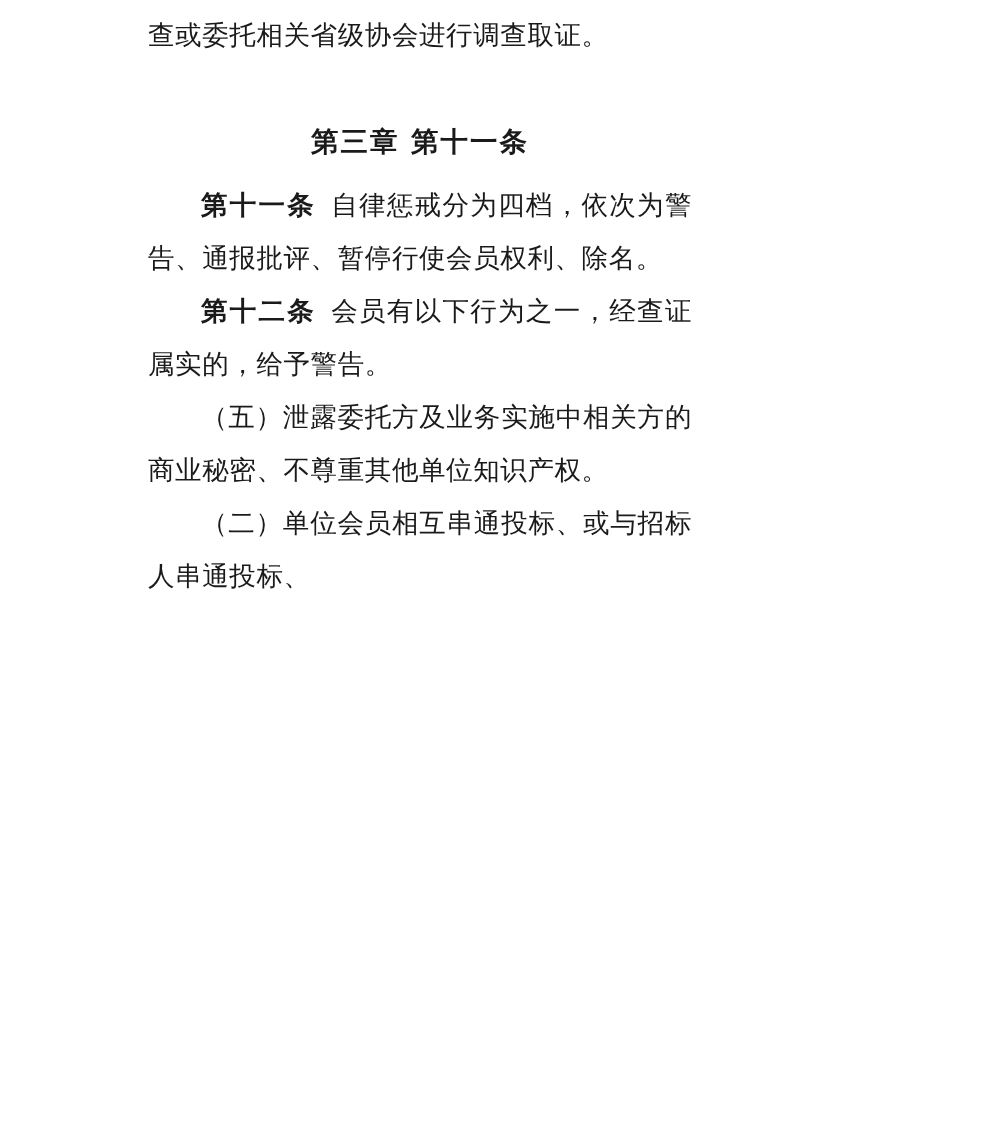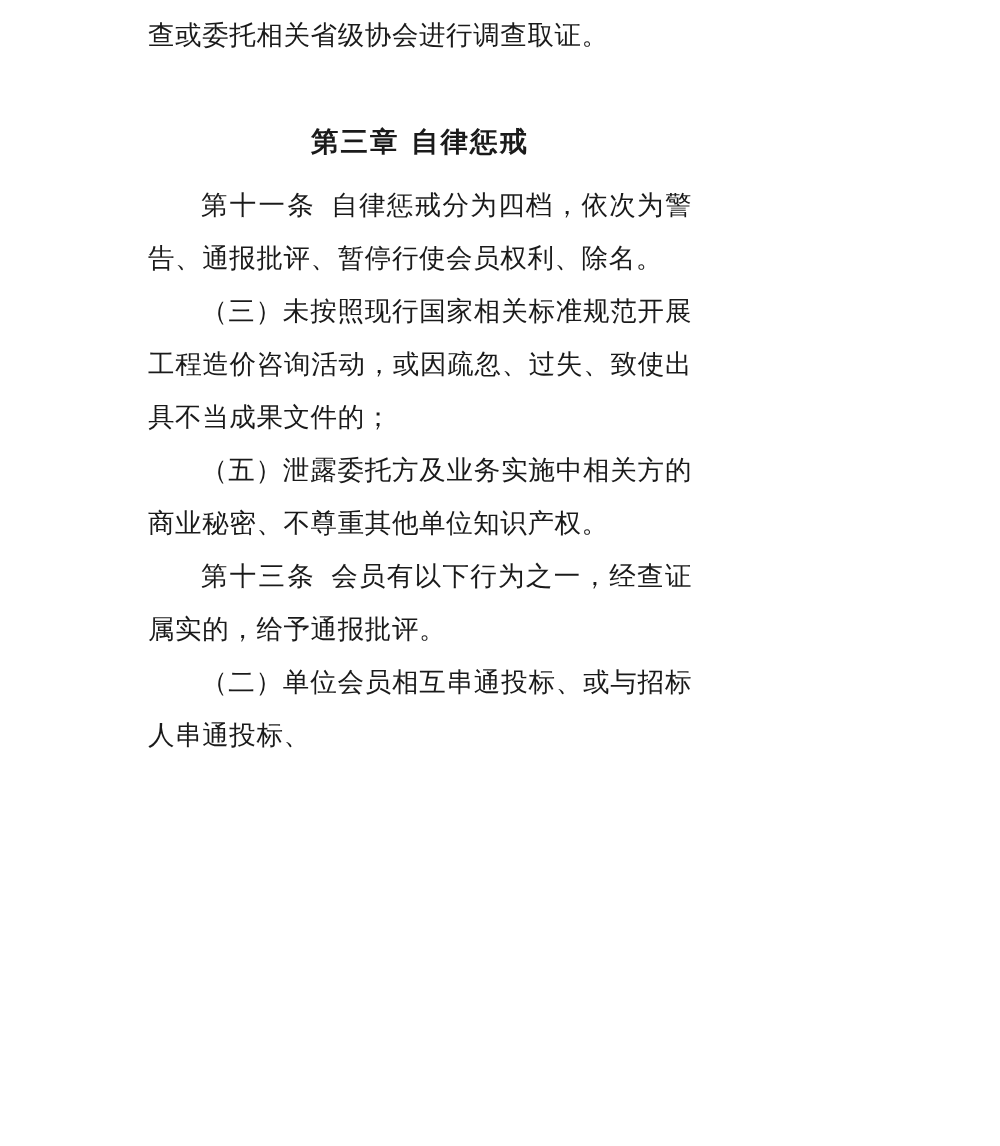--- a/index.html
+++ b/index.html
@@ -41,46 +41,45 @@
     font-size: 27.5px;
     font-weight: bold;
     letter-spacing: 2px;
     margin: 0;
     line-height: 53px;
   }
   .spacer-top { height: 8px; }
   .spacer-heading-before { height: 54px; }
   .spacer-heading-after { height: 10px; }
   .art-label {
-    font-weight: normal;
+    font-weight: bold;
     letter-spacing: 1.5px;
   }
   .art-gap {
     display: inline-block;
     width: 0.55em;
   }
 </style>
 </head>
 <body>
 
 <div class="page">
 
   <div class="spacer-top"></div>
 
   <p class="para cont">查或委托相关省级协会进行调查取证。</p>
 
   <div class="spacer-heading-before"></div>
 
-  <h2 class="heading">第三章 自律惩戒</h2>
+  <h2 class="heading">第三章 第十一条</h2>
 
   <div class="spacer-heading-after"></div>
 
   <p class="para indent"><span class="art-label">第十一条</span><span class="art-gap"></span><span>自律惩戒分为四档，依次为警告、通报批评、暂停行使会员权利、除名。</span></p>
 
+  <p class="para indent"><span class="art-label">第十二条</span><span class="art-gap"></span><span>会员有以下行为之一，经查证属实的，给予警告。</span></p>
 
-  <p class="para indent">（三）未按照现行国家相关标准规范开展工程造价咨询活动，或因疏忽、过失、致使出具不当成果文件的；</p>
   <p class="para indent">（五）泄露委托方及业务实施中相关方的商业秘密、不尊重其他单位知识产权。</p>
 
-  <p class="para indent"><span class="art-label">第十三条</span><span class="art-gap"></span><span>会员有以下行为之一，经查证属实的，给予通报批评。</span></p>
 
   <p class="para indent">（二）单位会员相互串通投标、或与招标人串通投标、</p>
 
 </div>
 
 </body></html>

